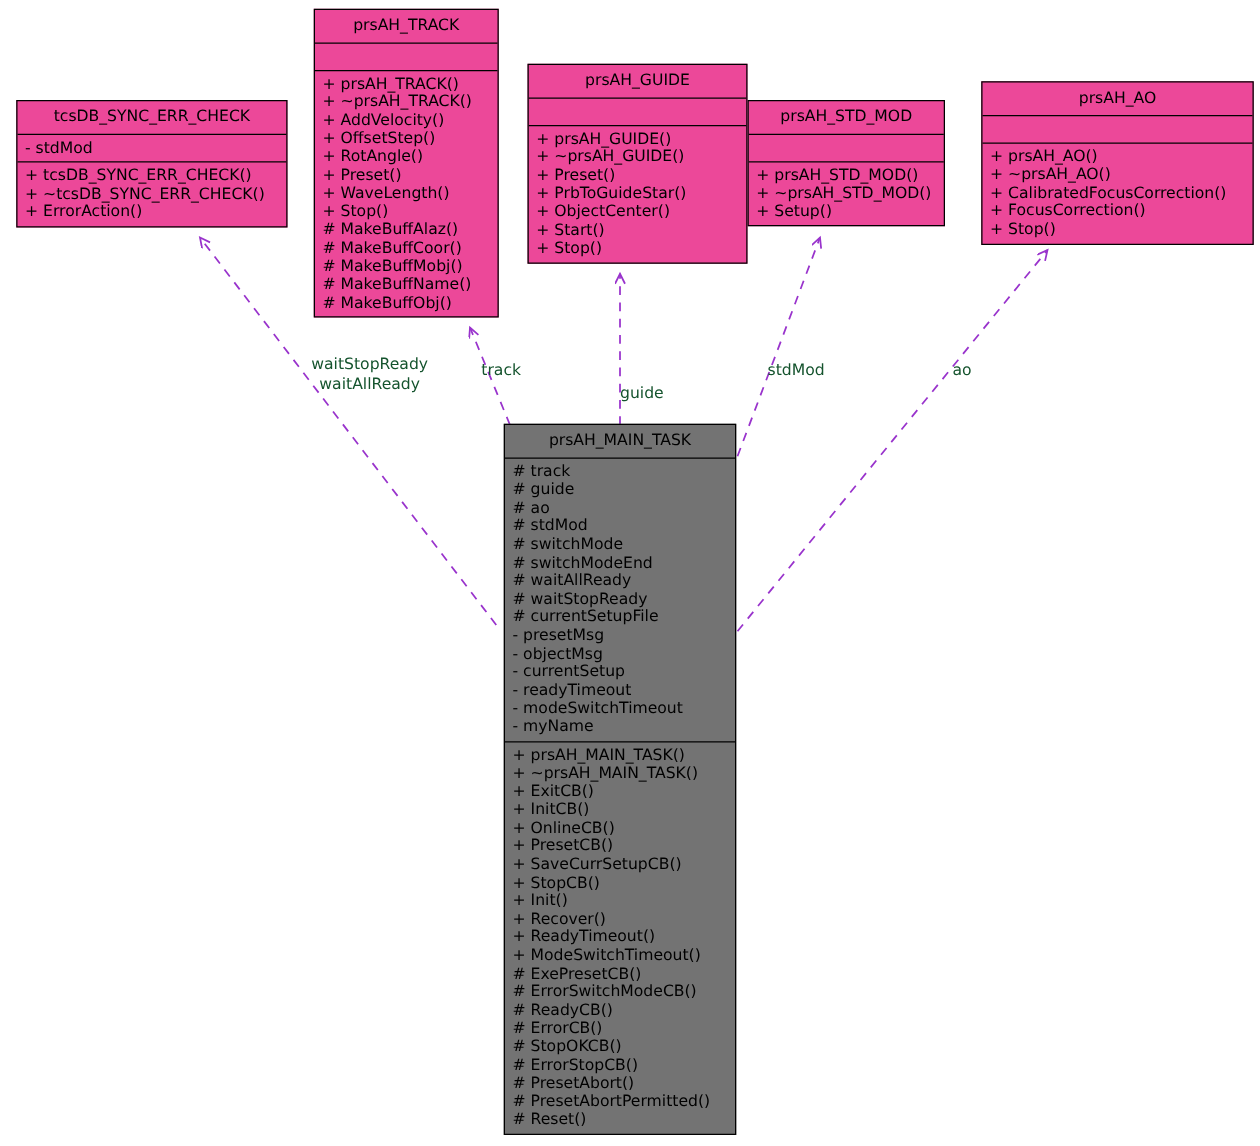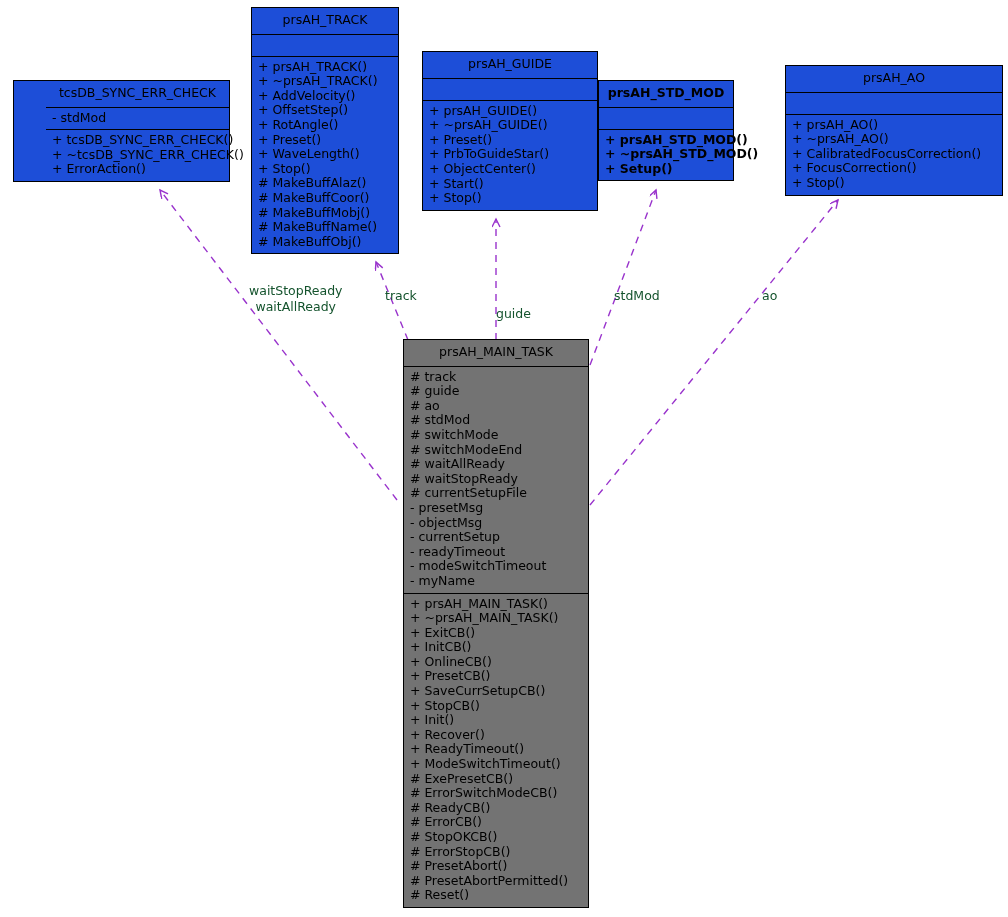--- a/index.html
+++ b/index.html
@@ -25,21 +25,21 @@
     position: absolute;
     left: 0; top: 0;
     width: 1008px;
     height: 917px;
     pointer-events: none;
   }
   .uml-box {
     position: absolute;
     box-sizing: border-box;
     border: 1px solid #000000;
-    background: #1d4ed8;
+    background: #ec4899;
     font-size: 12.5px;
     line-height: 14.6px;
     color: #000000;
   }
   .uml-box.filled {
     background: #737373;
   }
   .uml-title {
     box-sizing: border-box;
     text-align: center;
@@ -103,21 +103,21 @@
 
     <g>
       <path d="M590,365 L656,190" fill="none" stroke="#9933cc" stroke-width="1.4" stroke-dasharray="7,6" marker-end="url(#openArrow)"></path>
     </g>
 
     <g>
       <path d="M590,505 L838,200" fill="none" stroke="#9933cc" stroke-width="1.4" stroke-dasharray="7,6" marker-end="url(#openArrow)"></path>
     </g>
   </svg>
 
-  <div class="uml-box" style="left:13px; top:80px; width:217px;padding-left:32px;">
+  <div class="uml-box" style="left:13px; top:80px; width:217px;">
     <div class="uml-title">tcsDB_SYNC_ERR_CHECK</div>
     <div class="uml-attrs">
       <div class="member">- stdMod</div>
     </div>
     <div class="uml-ops">
       <div class="member">+ tcsDB_SYNC_ERR_CHECK()</div>
       <div class="member">+ ~tcsDB_SYNC_ERR_CHECK()</div>
       <div class="member">+ ErrorAction()</div>
     </div>
   </div>
@@ -149,21 +149,21 @@
       <div class="member">+ prsAH_GUIDE()</div>
       <div class="member">+ ~prsAH_GUIDE()</div>
       <div class="member">+ Preset()</div>
       <div class="member">+ PrbToGuideStar()</div>
       <div class="member">+ ObjectCenter()</div>
       <div class="member">+ Start()</div>
       <div class="member">+ Stop()</div>
     </div>
   </div>
 
-  <div class="uml-box" style="left:598px; top:80px; width:136px;font-weight:bold;">
+  <div class="uml-box" style="left:598px; top:80px; width:158px;">
     <div class="uml-title">prsAH_STD_MOD</div>
     <div class="uml-attrs empty"></div>
     <div class="uml-ops">
       <div class="member">+ prsAH_STD_MOD()</div>
       <div class="member">+ ~prsAH_STD_MOD()</div>
       <div class="member">+ Setup()</div>
     </div>
   </div>
 
   <div class="uml-box" style="left:785px; top:65px; width:218px;">

